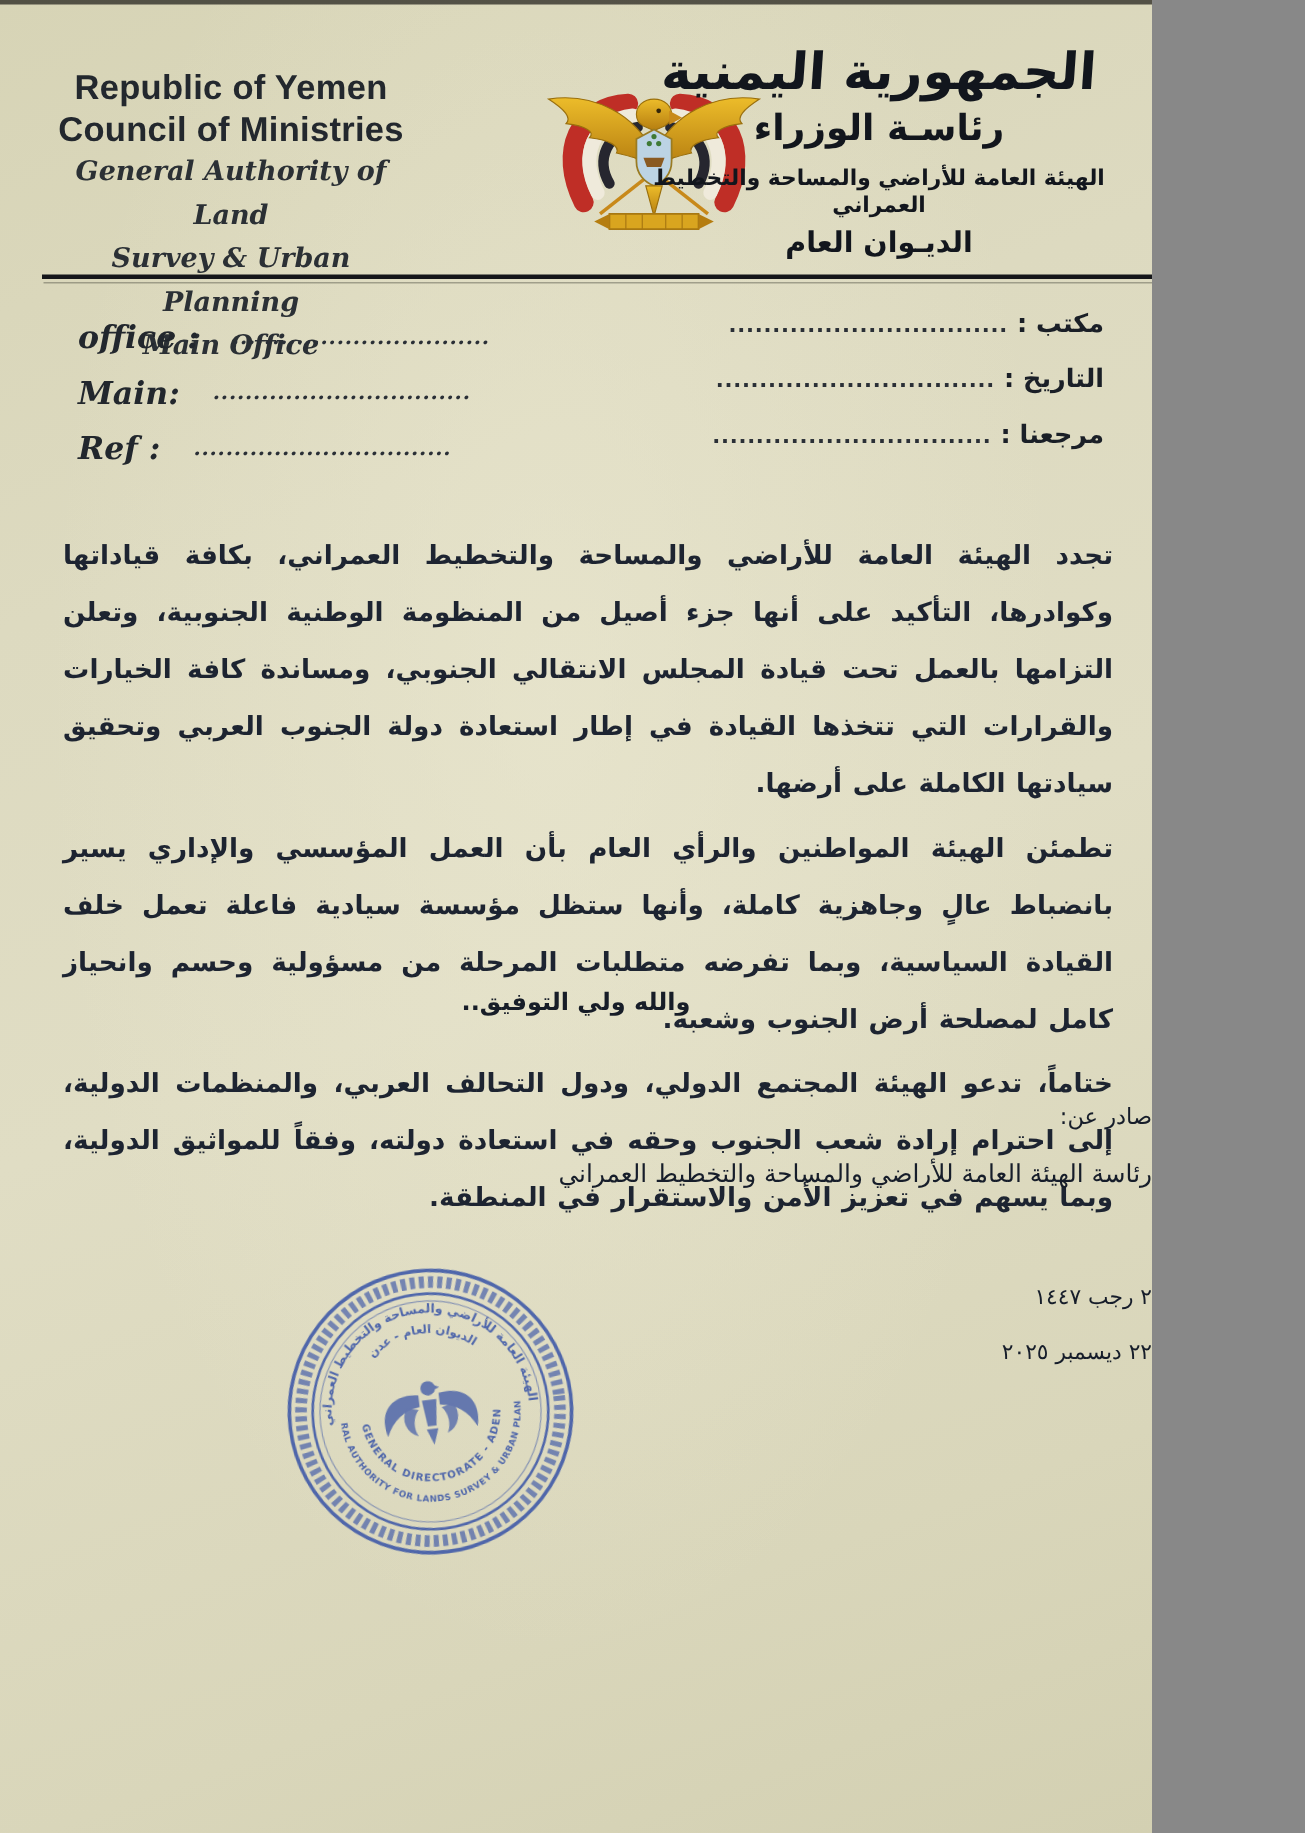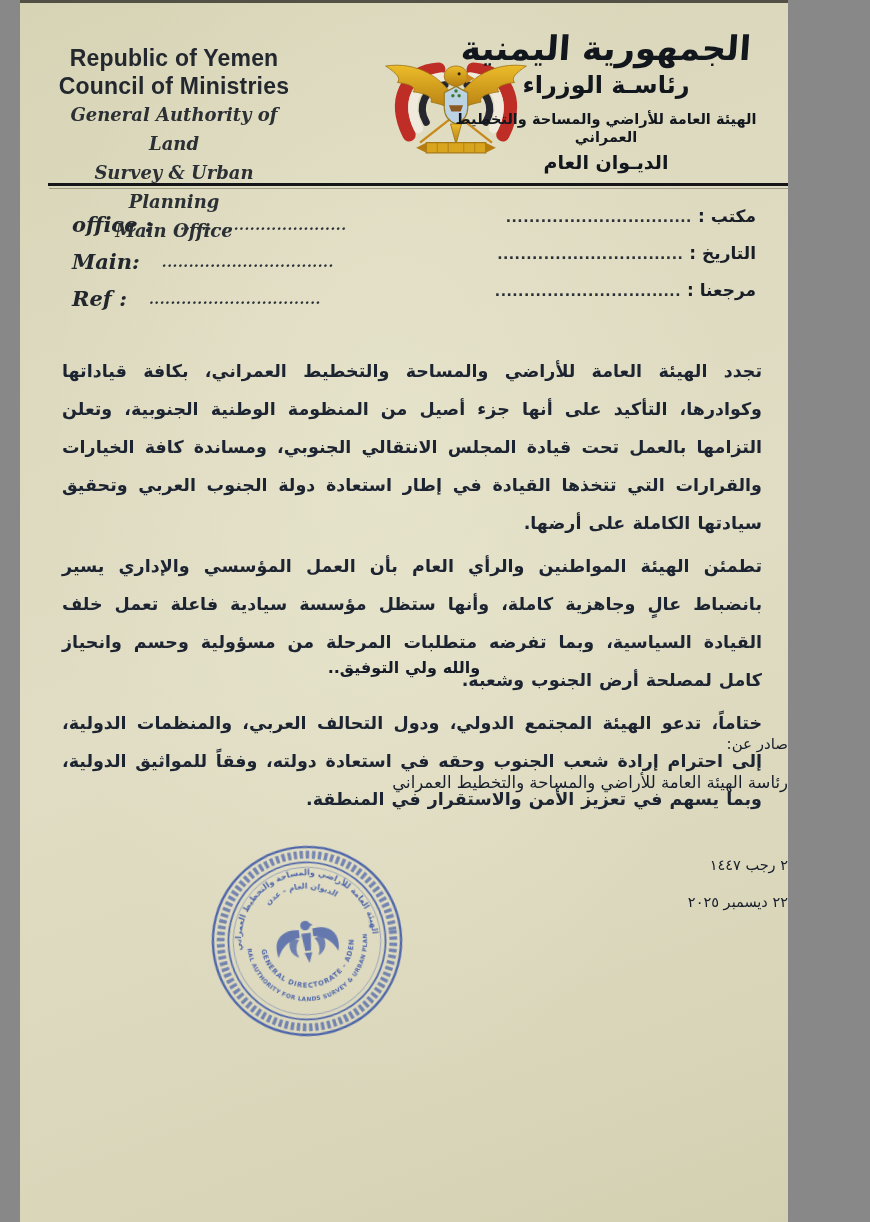--- a/index.html
+++ b/index.html
@@ -1,21 +1,21 @@
 <!DOCTYPE html>
 <html lang="ar"><head>
 <meta charset="utf-8">
 <style>
   html,body{margin:0;padding:0;background:#888;}
   .paper{
     position:relative;width:768px;height:1222px;overflow:hidden;
     background:
       radial-gradient(ellipse at 48% 38%, rgba(236,233,210,.55) 0%, rgba(236,233,210,0) 60%),
       linear-gradient(160deg,#d7d4b6 0%,#dddac0 28%,#e0ddc4 52%,#d9d6ba 82%,#d3d0b2 100%);
-    font-family:"DejaVu Sans",sans-serif;color:#1c222c;margin-left:20px;
+    font-family:"DejaVu Sans",sans-serif;color:#1c222c;
   }
   .edge-top{position:absolute;top:0;left:0;width:100%;height:3px;background:rgba(25,24,20,.7);}
 
   
   .lh-en{position:absolute;left:26px;top:44px;width:256px;text-align:center;}
   .lh-en .b{font-family:"Liberation Sans",sans-serif;font-weight:bold;font-size:23px;line-height:28px;color:#23282e;letter-spacing:.2px;}
   .lh-en .i{font-family:"DejaVu Serif",serif;font-style:italic;font-weight:bold;font-size:18px;line-height:29px;color:#2b3035;}
   .emblem{position:absolute;left:350px;top:26px;width:172px;height:152px;}
   .lh-ar{position:absolute;right:6px;top:28px;width:352px;text-align:center;direction:rtl;color:#12161d;}
   .ar-callig{font-size:34px;font-weight:bold;line-height:40px;transform:skewX(-4deg);}

